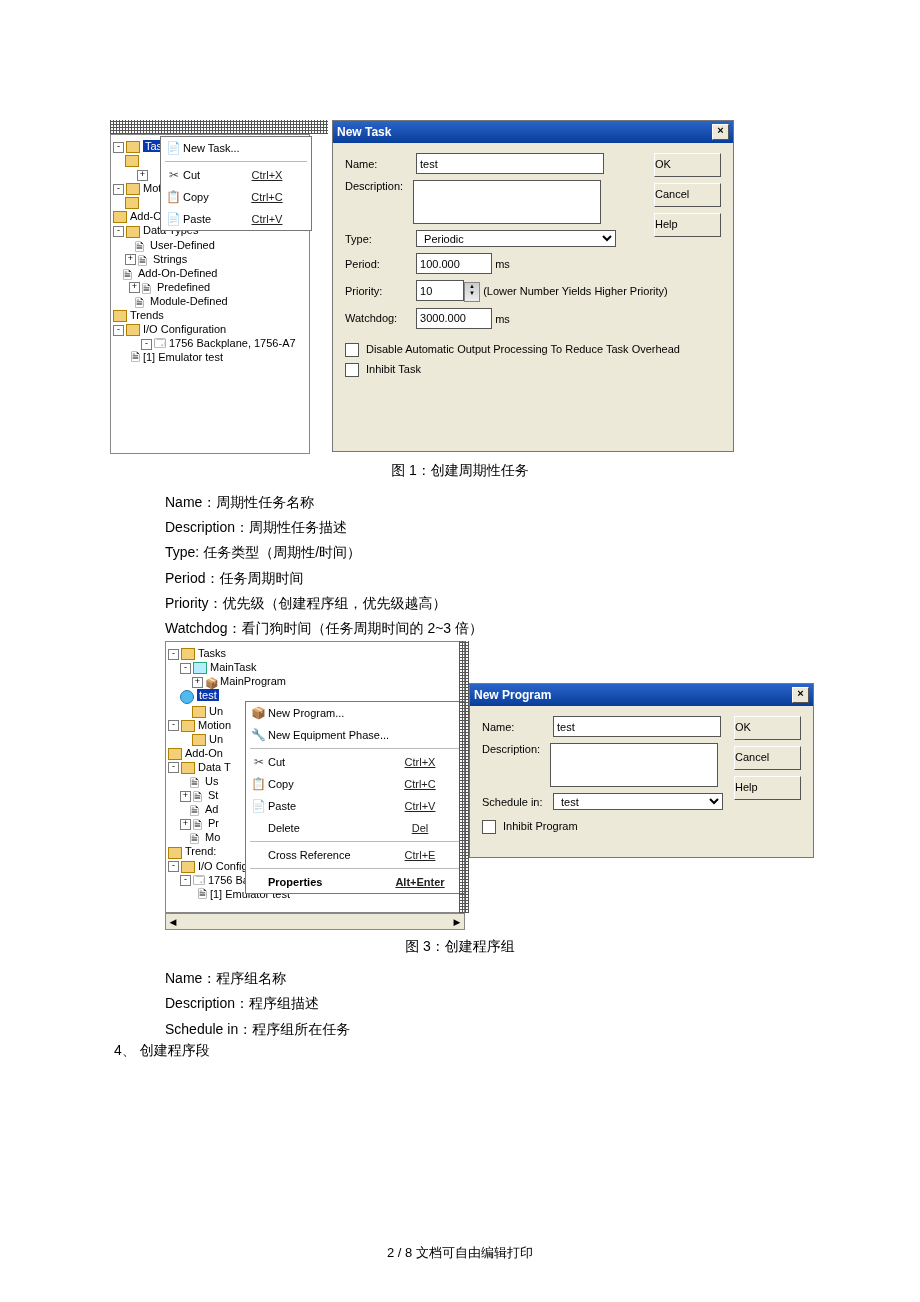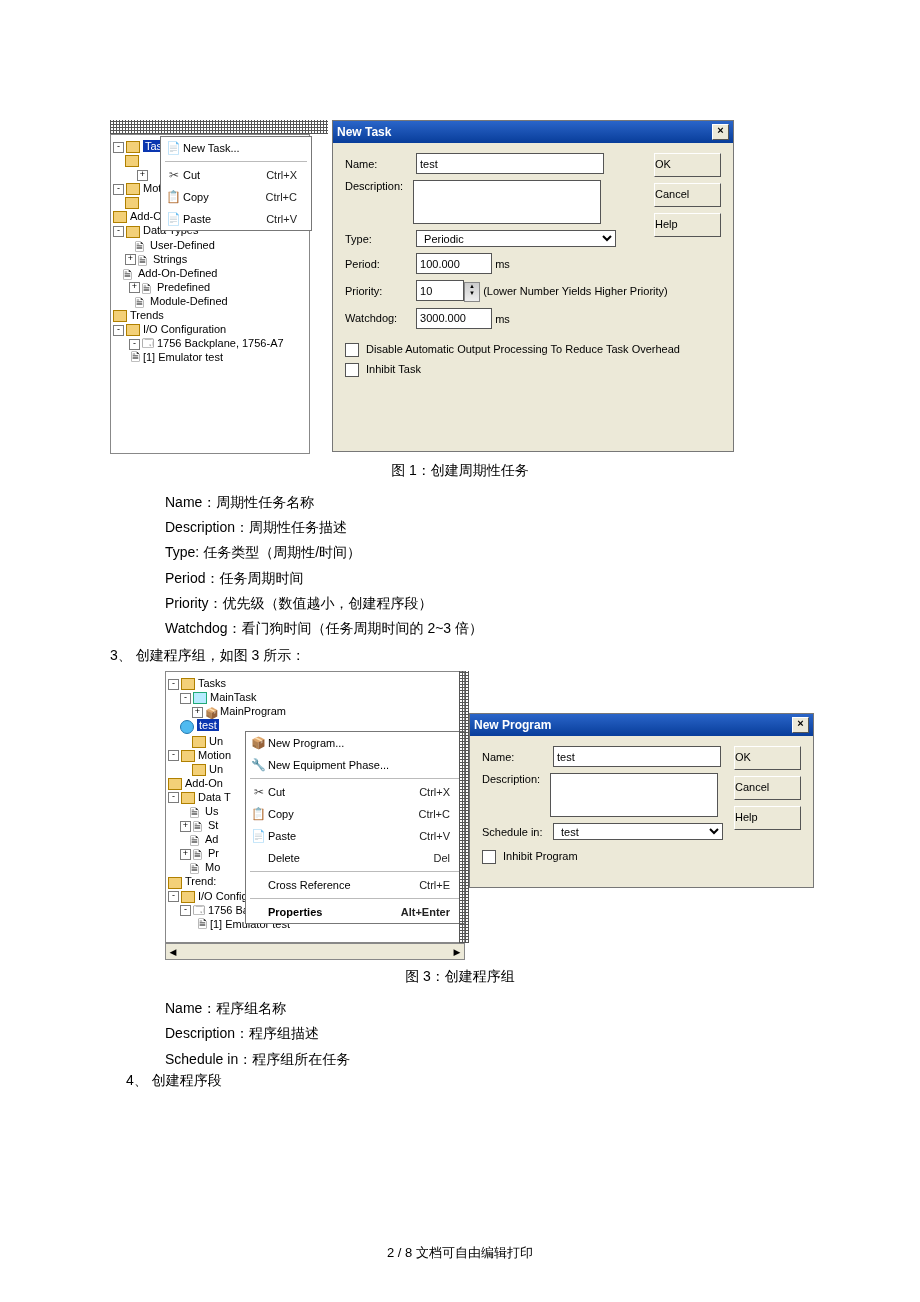--- a/index.html
+++ b/index.html
@@ -25,21 +25,21 @@
     text-align:center;
     margin:8px 0 10px 0;
     font-size:14px;
   }
   .defs{
     margin-left:55px;
     line-height:1.8;
     font-size:14px;
   }
   .num{
-    margin-left:16px;
+    margin-left:4px;
     font-size:14px;
   }
 
   
   .win{
     font-family:Tahoma,"Microsoft Sans Serif",Arial,sans-serif;
     font-size:11px;
     background:#ece9d8;
     border:1px solid #777;
     box-sizing:border-box;
@@ -117,21 +117,21 @@
   .menu .row{
     display:flex;align-items:center;
     padding:2px 14px 2px 4px;
     height:18px;
   }
   .menu .sep{height:0;border-top:1px solid #bbb;margin:2px 4px;}
   .menu .ic{
     width:18px;text-align:center;font-size:12px;color:#444;
   }
   .menu .tx{flex:1;}
-  .menu .sc{color:#222;width:60px;text-align:right;}
+  .menu .sc{color:#222;width:60px;text-align:center;text-decoration:underline;}
   
   .tree{
     background:#fff;
     font-family:Tahoma,Arial,sans-serif;
     font-size:11px;
     border:1px solid #888;
     padding:4px 2px;
     width:200px;
     box-sizing:border-box;
     line-height:14px;
@@ -193,21 +193,21 @@
           <div class="tn" style="margin-left:12px"><span class="fold"></span></div>
           <div class="tn" style="margin-left:0"><span class="fold"></span><span>Add-On Instructions</span></div>
           <div class="tn" style="margin-left:0"><span class="exp">-</span><span class="fold"></span><span>Data Types</span></div>
           <div class="tn" style="margin-left:22px"><span class="mod">🗎</span><span>User-Defined</span></div>
           <div class="tn" style="margin-left:12px"><span class="exp">+</span><span class="mod">🗎</span><span>Strings</span></div>
           <div class="tn" style="margin-left:10px"><span class="mod">🗎</span><span>Add-On-Defined</span></div>
           <div class="tn" style="margin-left:16px"><span class="exp">+</span><span class="mod">🗎</span><span>Predefined</span></div>
           <div class="tn" style="margin-left:22px"><span class="mod">🗎</span><span>Module-Defined</span></div>
           <div class="tn" style="margin-left:0"><span class="fold"></span><span>Trends</span></div>
           <div class="tn" style="margin-left:0"><span class="exp">-</span><span class="fold"></span><span>I/O Configuration</span></div>
-          <div class="tn" style="margin-left:16px"><span class="exp">-</span>🗔 <span>1756 Backplane, 1756-A7</span></div>
+          <div class="tn" style="margin-left:28px"><span class="exp">-</span>🗔 <span>1756 Backplane, 1756-A7</span></div>
           <div class="tn" style="margin-left:18px">🗎 <span>[1] Emulator test</span></div>
         </div>
 
         <div class="menu" style="position:absolute;top:2px;left:50px;width:150px">
           <div class="row">
               <span class="ic">📄</span>
               <span class="tx">New Task...</span>
             </div>
           <div class="sep"></div>
           <div class="row">
@@ -278,25 +278,24 @@
       </div>
     </div>
   </div>
   <div class="caption">图 1：创建周期性任务</div>
 
   <div class="defs">
     <div>Name：周期性任务名称</div>
     <div>Description：周期性任务描述</div>
     <div>Type:  任务类型（周期性/时间）</div>
     <div>Period：任务周期时间</div>
-    <div>Priority：优先级（数值越小，创建程序段）</div>
+    <div>Priority：优先级（创建程序组，优先级越高）</div>
     <div>Watchdog：看门狗时间（任务周期时间的 2~3 倍）</div>
   </div>
 
-  <div class="num" style="margin:6px 0">3、 创建程序组，如图 3 所示：</div>
 
   <div class="fig" style="margin-left:55px">
 
     <div style="width:300px">
       <div style="position:relative">
         <div class="tree" style="height:272px;width:300px">
           <div class="tn"><span class="exp">-</span><span class="fold"></span><span>Tasks</span></div>
           <div class="tn" style="margin-left:12px"><span class="exp">-</span><span style="display:inline-block;width:12px;height:10px;background:#b7ebff;border:1px solid #2a7;vertical-align:middle;margin-right:3px"></span><span>MainTask</span></div>
           <div class="tn" style="margin-left:24px"><span class="exp">+</span><span class="mod">📦</span><span>MainProgram</span></div>
           <div class="tn" style="margin-left:12px"><span style="display:inline-block;width:12px;height:12px;border-radius:50%;background:#4fbaf0;border:1px solid #2378b0;vertical-align:middle;margin-right:3px"></span><span class="sel-node">test</span></div>

